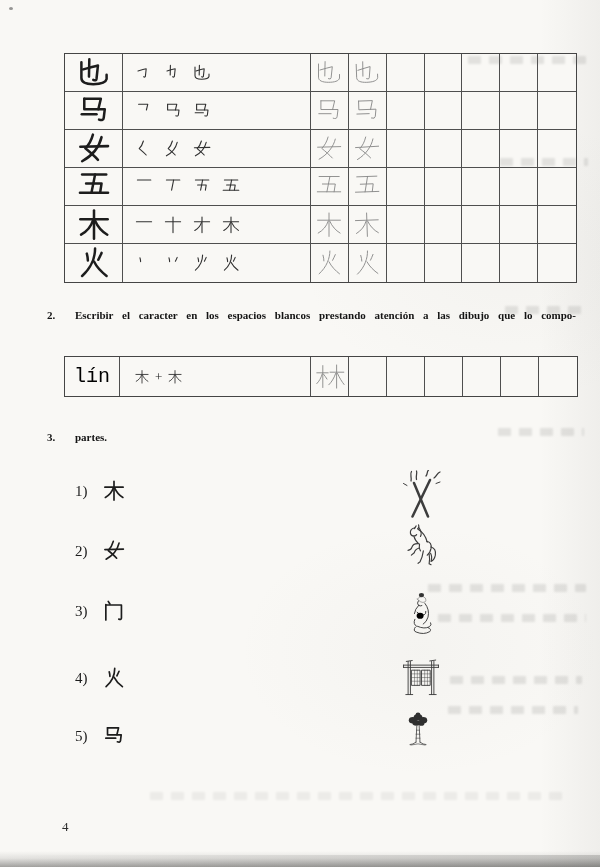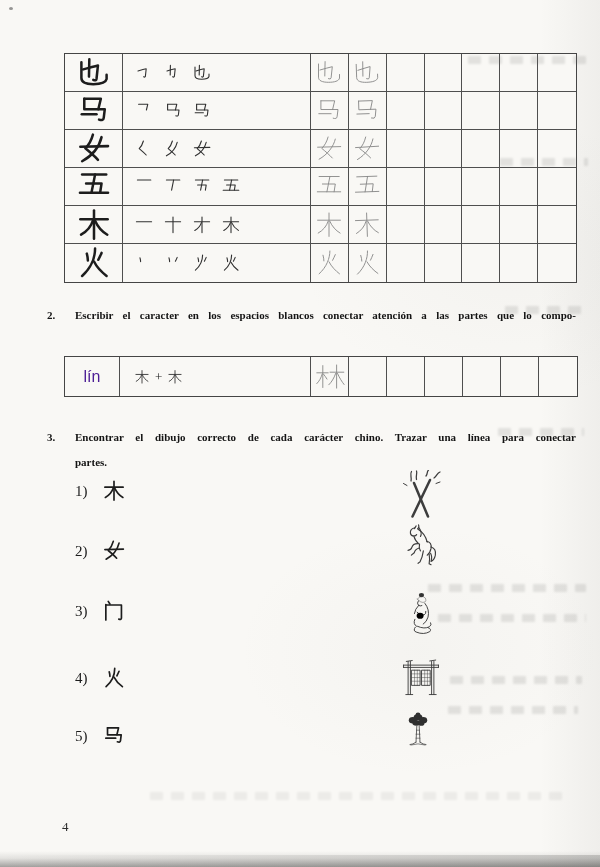--- a/index.html
+++ b/index.html
@@ -12,21 +12,21 @@
       #f9f8f5;
     font-family:"Liberation Serif", serif;color:#1b1b1b;
   }
   
   .gridtable{position:absolute;display:grid;border:1.4px solid #454545;background:#f9f8f5;}
   #t1{left:64px;top:53px;width:511px;height:228px;grid-template-columns:58px 188px repeat(7,1fr);grid-auto-rows:1fr;}
   #t2{left:64px;top:356px;width:512px;height:39px;grid-template-columns:55px 191px repeat(7,1fr);grid-auto-rows:1fr;}
   .cell{border-right:1px solid #4f4f4f;border-bottom:1px solid #4f4f4f;display:flex;align-items:center;justify-content:center;overflow:hidden;}
   .cell.no-r{border-right:none;} .cell.no-b{border-bottom:none;}
   .stroke-cell{justify-content:flex-start;gap:9px;padding-left:11px;}
-  .pinyin-cell{font-family:Liberation Sans, sans-serif;font-size:16px;color:#4c1d95;}
+  .pinyin-cell{font-family:Liberation Mono, monospace;font-size:20px;color:#000000;}
   .comp-cell{justify-content:flex-start;gap:5px;padding-left:14px;font-size:13px;}
   
   svg.glyph{display:block;}
   svg.glyph path{fill:none;stroke-linecap:round;stroke-linejoin:round;}
   svg.print path{stroke:#1d1d1d;stroke-width:7;}
   svg.mid path{stroke:#303030;stroke-width:5.5;}
   svg.hand path{stroke:#878787;stroke-width:3;}
   svg.hand.tilt{transform:rotate(-2deg);}
   
   .heading{position:absolute;left:47px;width:529px;font-weight:bold;font-size:11px;line-height:25px;color:#141414;}
@@ -328,21 +328,21 @@
       <div class="cell no-b"></div>
       <div class="cell no-b"></div>
       <div class="cell no-b"></div>
       <div class="cell no-b"></div>
       <div class="cell no-r no-b"></div>
     </div>
 
   <div class="heading" style="top:303px;">
     <span class="num">2.</span>
     <div class="htext">
-      <div class="jline">Escribir el caracter en los espacios blancos conectar atención a las partes que lo compo-</div>
+      <div class="jline">Escribir el caracter en los espacios blancos prestando atención a las dibujo que lo compo-</div>
     </div>
   </div>
 
   <div class="gridtable" id="t2">
       <div class="cell pinyin-cell no-b">lín</div>
       <div class="cell comp-cell no-b">
         <svg viewBox="0 0 100 100" width="16" height="16" class="glyph mid">
           <path d="M12,34 L88,34"></path>
           <path d="M50,10 L50,88"></path>
           <path d="M47,38 C42,54 30,68 14,77"></path>
@@ -372,21 +372,20 @@
       <div class="cell no-b"></div>
       <div class="cell no-b"></div>
       <div class="cell no-b"></div>
       <div class="cell no-b"></div>
       <div class="cell no-b no-r"></div>
     </div>
 
   <div class="heading" style="top:425px;">
     <span class="num">3.</span>
     <div class="htext">
-      <div class="jline">Encontrar el dibujo correcto de cada carácter chino. Trazar una línea para conectar</div>
       <div>partes.</div>
     </div>
   </div>
 
   <div id="items">
       <div class="item">
         <span class="label">1)</span>
         <svg viewBox="0 0 100 100" width="24" height="24" class="glyph print">
           <path d="M12,34 L88,34"></path>
           <path d="M50,10 L50,88"></path>

